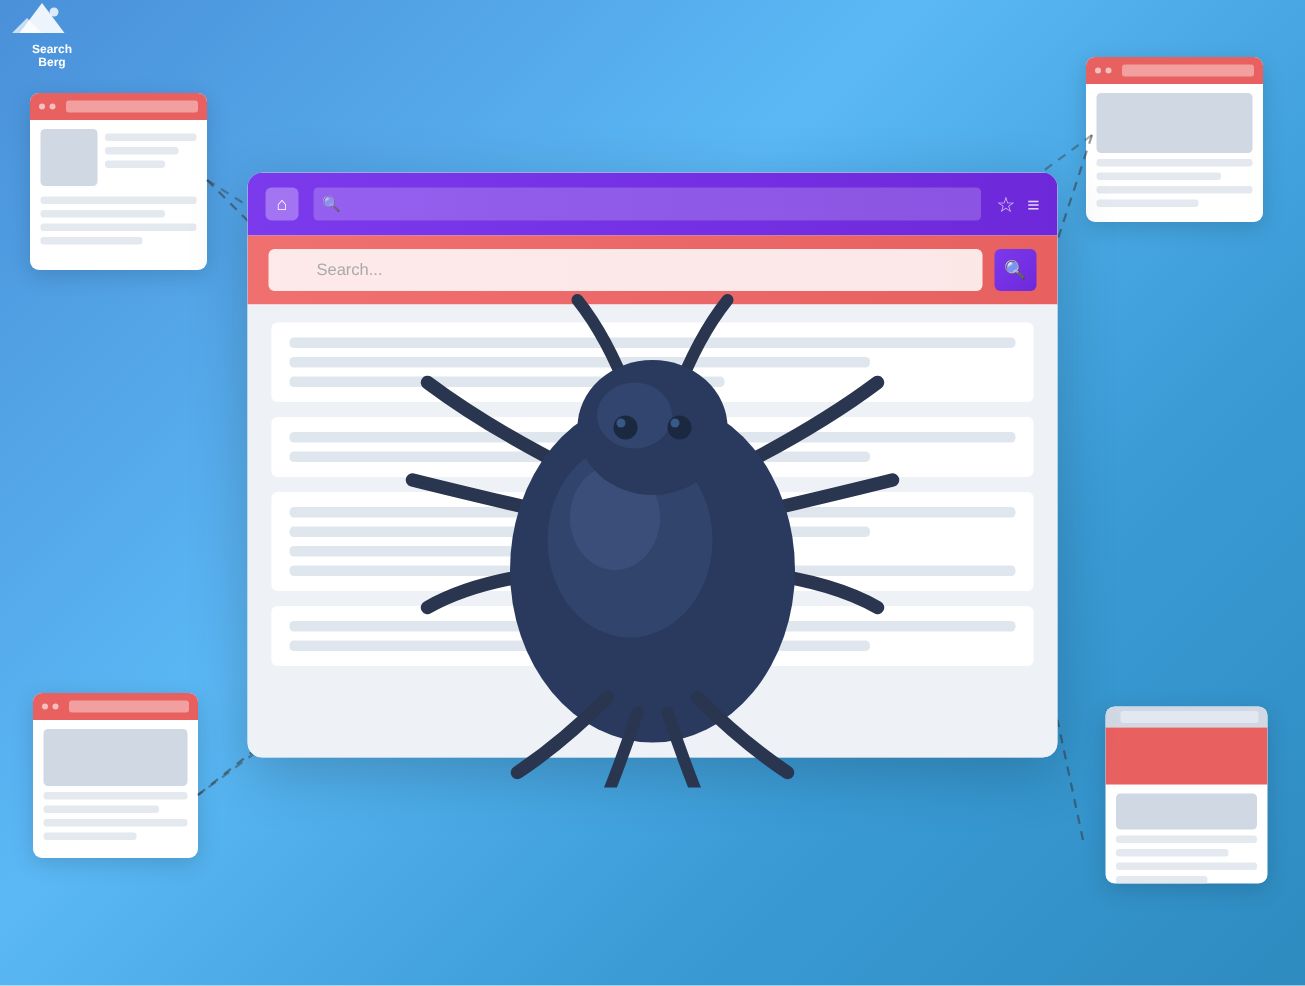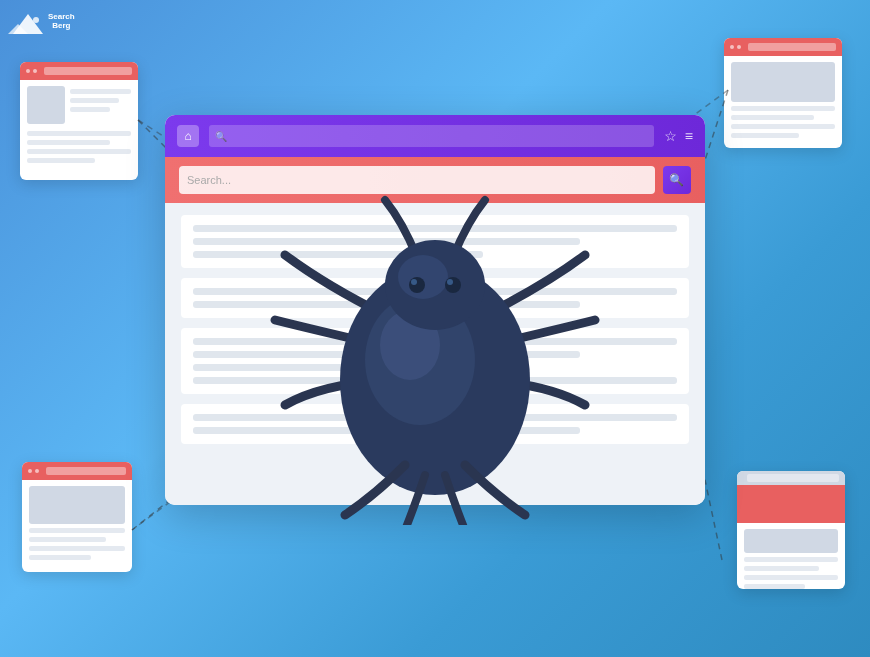--- a/index.html
+++ b/index.html
@@ -8,24 +8,25 @@
       height: 657px;
       overflow: hidden;
       font-family: Arial, sans-serif;
       background: linear-gradient(135deg, #4a90d9 0%, #5bb8f5 40%, #3a9bd5 70%, #2e8bc0 100%);
       position: relative;
     }
 
     
     .logo {
       position: absolute;
-      top: 12px;
+      top: 0;
       left: 8px;
       display: flex;
-      align-items: flex-start;
+      flex-direction: column;
+      align-items: flex-end;
       z-index: 10;
     }
     .logo-mountain {
       width: 40px;
       height: 28px;
     }
     .logo-text {
       color: white;
       font-size: 8px;
       font-weight: bold;
@@ -102,20 +103,21 @@
       height: 28px;
       background: rgba(255,255,255,0.85);
       border-radius: 4px;
       display: flex;
       align-items: center;
       padding: 0 8px;
     }
     .search-placeholder-text {
       color: #aaa;
       font-size: 11px;
+      margin-left: 24px;
     }
     .search-go-btn {
       width: 28px;
       height: 28px;
       background: linear-gradient(135deg, #7c3aed, #6d28d9);
       border-radius: 4px;
       display: flex;
       align-items: center;
       justify-content: center;
       margin-left: 8px;

